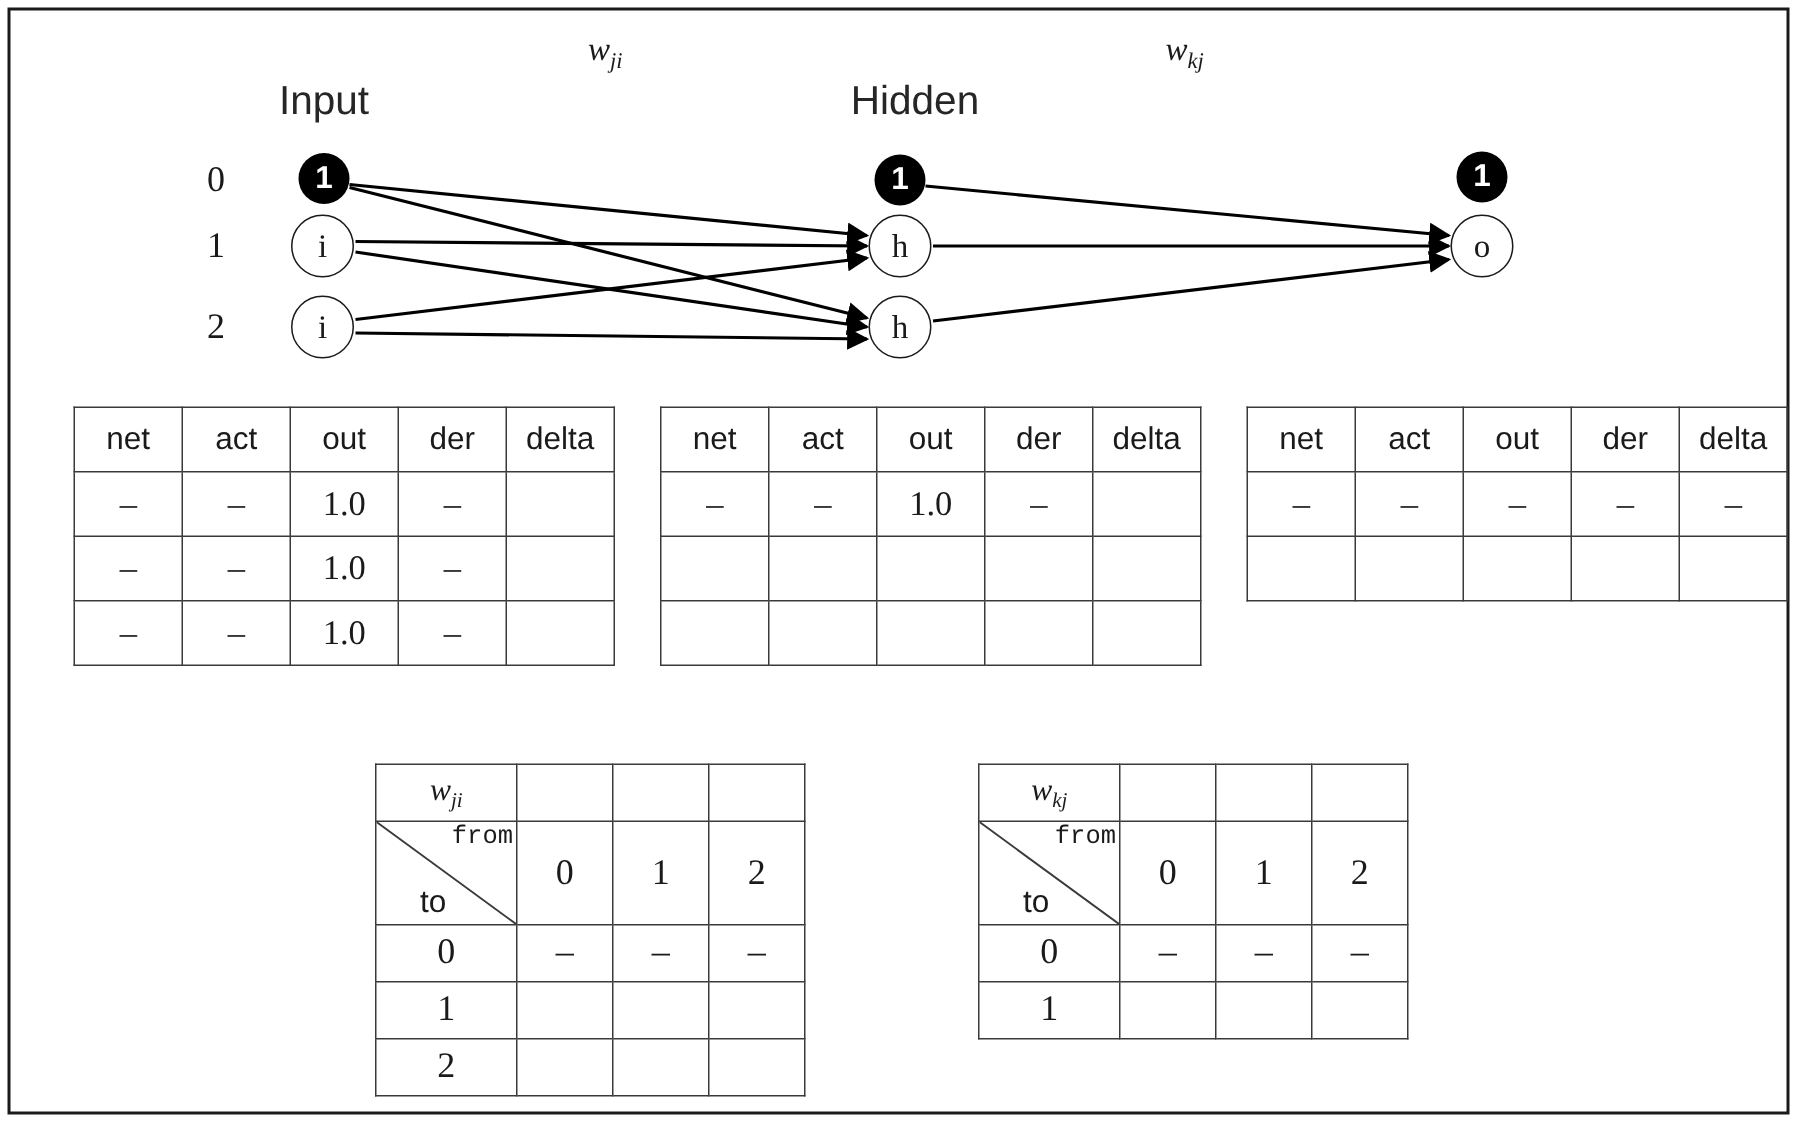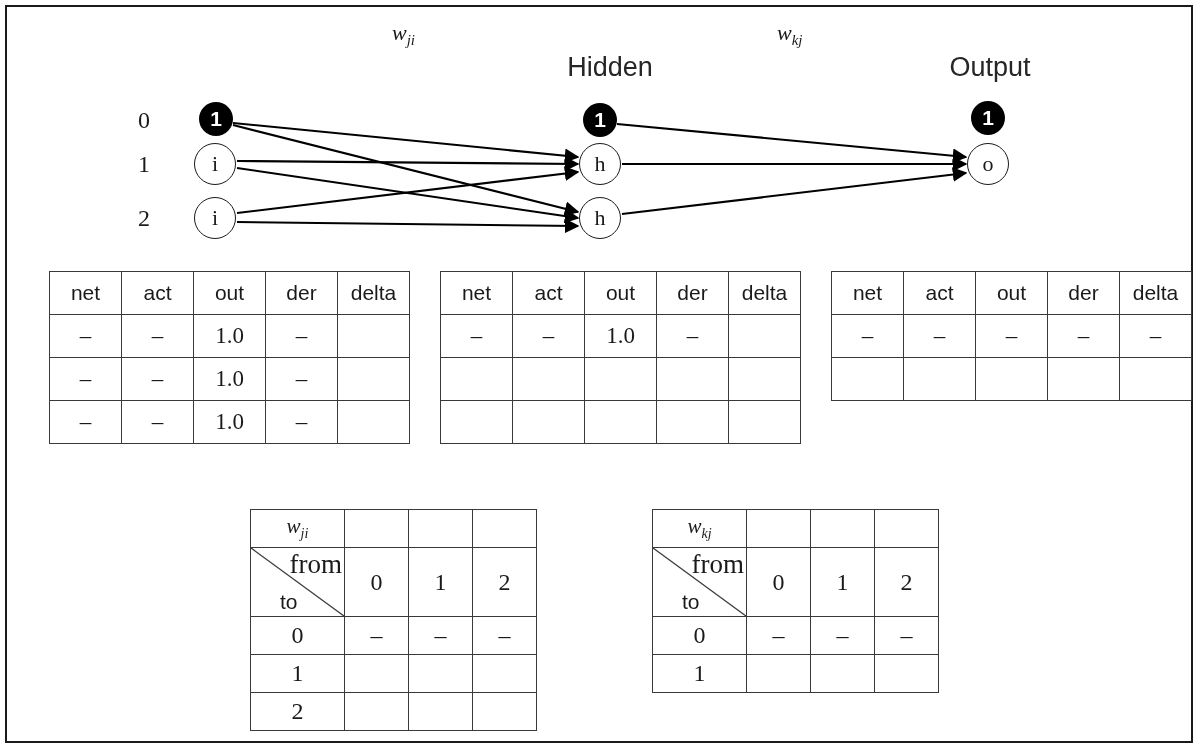--- a/index.html
+++ b/index.html
@@ -156,22 +156,22 @@
   .corner-cell .diag {
     position: absolute;
     left: 0; top: 0;
     width: 100%; height: 100%;
     display: block;
   }
   .corner-cell .from-lbl {
     position: absolute;
     right: 2px;
     top: 1px;
-    font-size: 27px;
-    font-family: Liberation Serif, serif;
+    font-size: 17px;
+    font-family: Liberation Mono, monospace;
   }
   .corner-cell .to-lbl {
     position: absolute;
     left: 4px;
     bottom: 2px;
     font-size: 21px;
     font-family: "Liberation Sans", sans-serif;
     margin-left: 25px;
   }
 </style>
@@ -206,22 +206,22 @@
     </g>
   </svg>
 
   <div class="weight-label" style="left:392px; top:20px;">
     <span>w</span><span class="sub">ji</span>
   </div>
   <div class="weight-label" style="left:777px; top:20px;">
     <span>w</span><span class="sub">kj</span>
   </div>
 
+  <div class="layer-title" style="left:146px; top:52px; width:140px;">Input</div>
   <div class="layer-title" style="left:530px; top:52px; width:160px;text-align:center;">Hidden</div>
-  <div class="layer-title" style="left:915px; top:52px; width:150px;">Output</div>
 
   <div class="row-index" style="left:132px; top:107px;">0</div>
   <div class="row-index" style="left:132px; top:151px;">1</div>
   <div class="row-index" style="left:132px; top:205px;">2</div>
 
   <div class="node bias" style="left:199px; top:102px;">1</div>
   <div class="node open" style="left:194px; top:143px;">i</div>
   <div class="node open" style="left:194px; top:197px;">i</div>
 
   <div class="node bias" style="left:583px; top:103px;">1</div>

